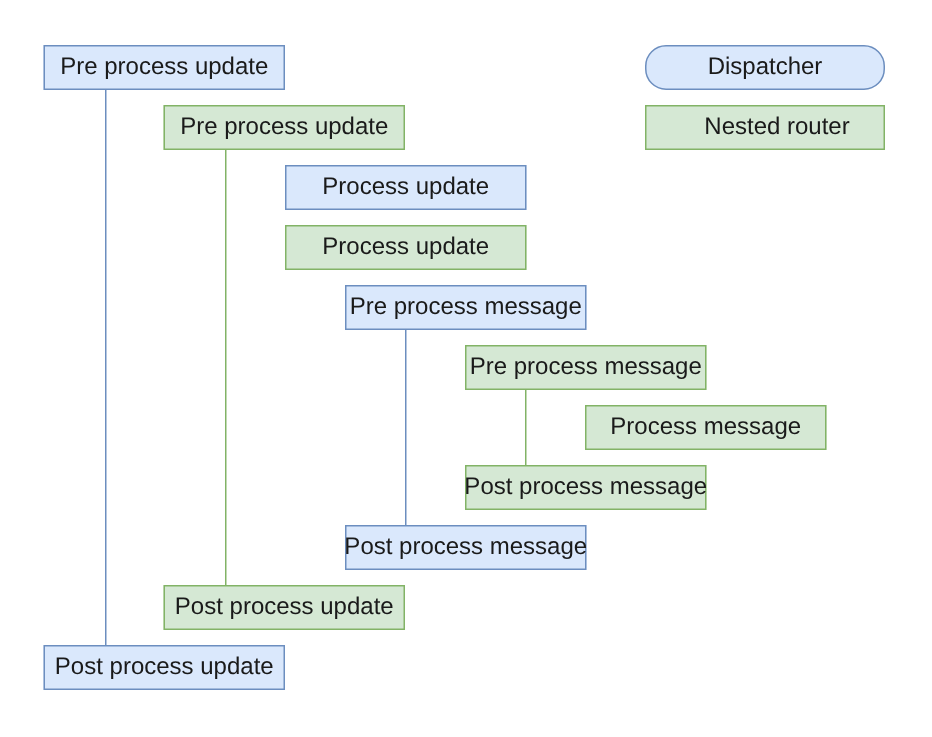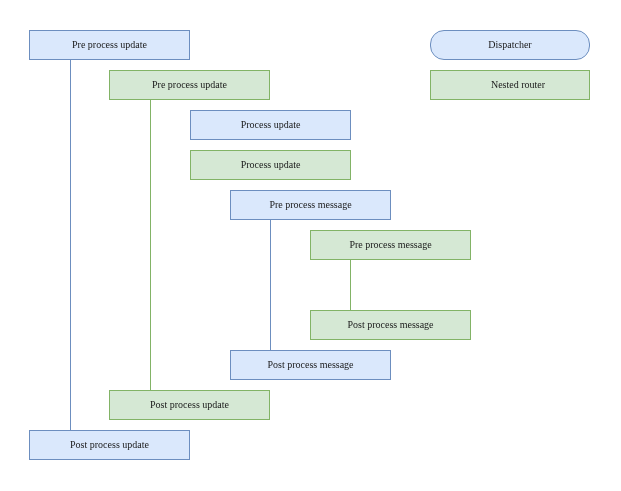--- a/index.html
+++ b/index.html
@@ -16,28 +16,27 @@
     height: 491px;
     background: #ffffff;
     overflow: hidden;
   }
   .node {
     position: absolute;
     box-sizing: border-box;
     display: flex;
     align-items: center;
     justify-content: center;
-    font-size: 10px;
+    font-size: 16px;
     line-height: 14px;
     color: #1a1a1a;
     text-align: center;
     border-width: 1px;
     border-style: solid;
     white-space: nowrap;
-    font-family: Liberation Serif, serif;
   }
   .node.dispatcher {
     background: #dae8fc;
     border-color: #6c8ebf;
   }
   .node.nested {
     background: #d5e8d4;
     border-color: #82b366;
   }
   .edge {
@@ -71,20 +70,21 @@
   <div class="node nested" style="left:109px; top:70px;  width:161px; height:30px;">Pre process update</div>
 
   <div class="node dispatcher" style="left:190px; top:110px; width:161px; height:30px;">Process update</div>
 
   <div class="node nested" style="left:190px; top:150px; width:161px; height:30px;">Process update</div>
 
   <div class="node dispatcher" style="left:230px; top:190px; width:161px; height:30px;">Pre process message</div>
 
   <div class="node nested" style="left:310px; top:230px; width:161px; height:30px;">Pre process message</div>
 
+  <div class="node nested" style="left:390px; top:270px; width:161px; height:30px;">Process message</div>
 
   <div class="node nested" style="left:310px; top:310px; width:161px; height:30px;">Post process message</div>
 
   <div class="node dispatcher" style="left:230px; top:350px; width:161px; height:30px;">Post process message</div>
 
   <div class="node nested" style="left:109px; top:390px; width:161px; height:30px;">Post process update</div>
 
   <div class="node dispatcher" style="left:29px;  top:430px; width:161px; height:30px;">Post process update</div>
 
   <div class="node dispatcher" style="left:430px; top:30px; width:160px; height:30px;border-radius:14px;">Dispatcher</div>

